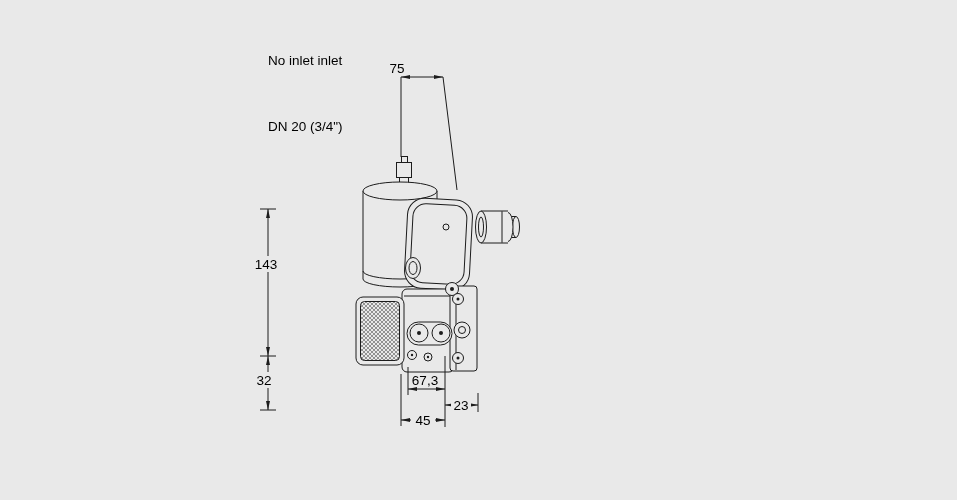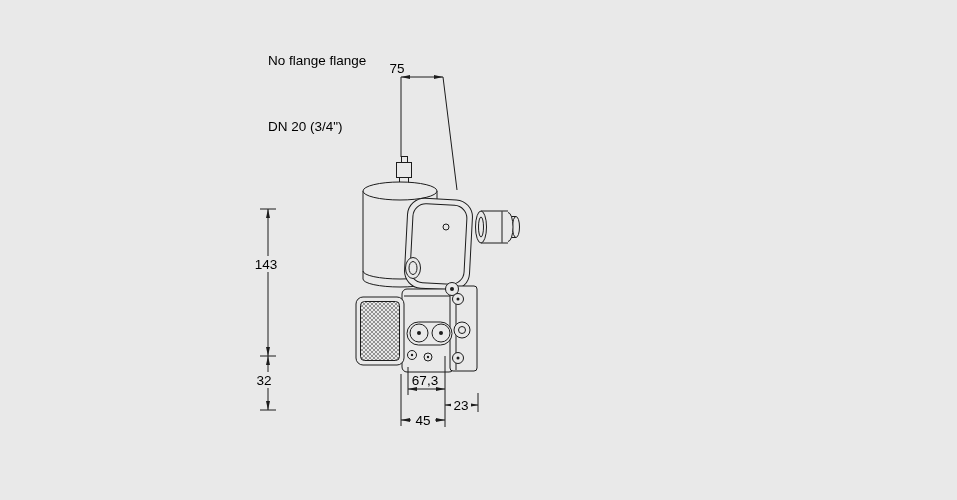--- a/index.html
+++ b/index.html
@@ -34,21 +34,21 @@
     fill: #000;
     stroke: none;
   }
 </style>
 </head>
 <body>
 
 <div id="screen">
 
   <div class="header">
-    <div>No flange flange</div>
+    <div>No inlet inlet</div>
     <div>DN 20 (3/4")</div>
   </div>
 
   <svg class="diagram" width="957" height="500" viewBox="0 0 957 500">
     <defs>
       <marker id="arrow" markerWidth="10" markerHeight="8" refX="9" refY="3" orient="auto-start-reverse" markerUnits="userSpaceOnUse">
         <path d="M9,3 L0,1 L0,5 Z" fill="#1c1c1c"></path>
       </marker>
       <pattern id="mesh" width="4" height="4" patternUnits="userSpaceOnUse">
         <path d="M0,0 L4,4 M4,0 L0,4" stroke="#3a3a3a" stroke-width="0.5" fill="none"></path>

